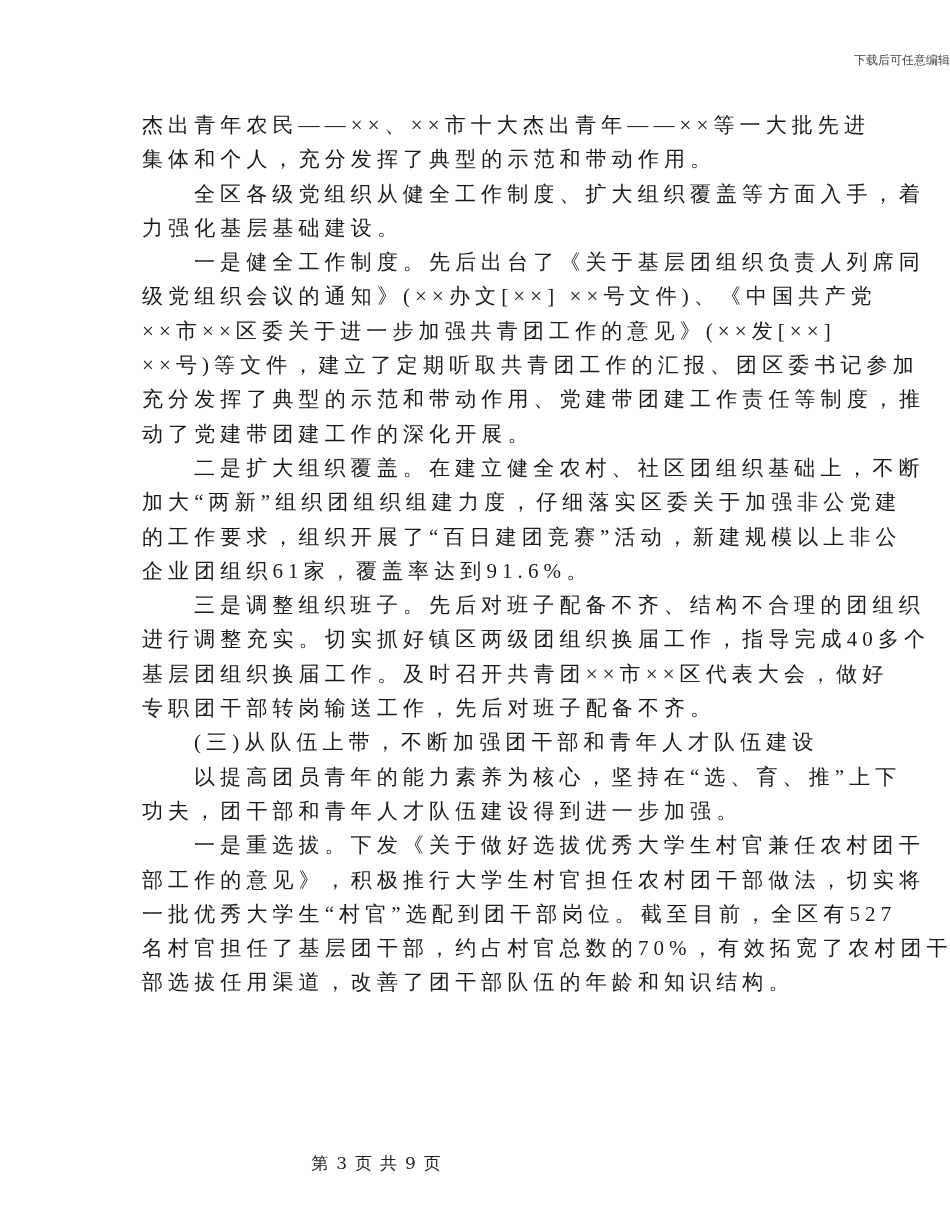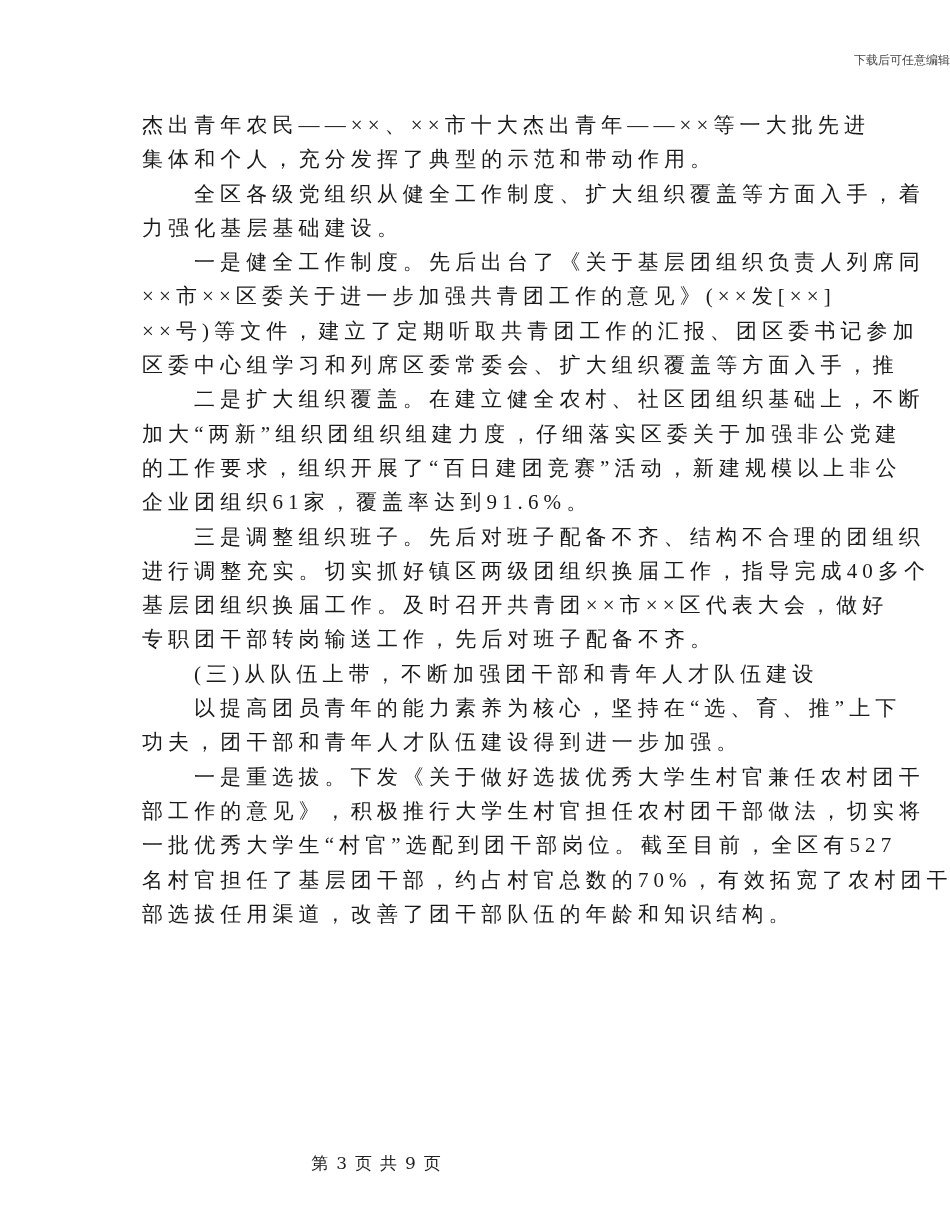--- a/index.html
+++ b/index.html
@@ -19,23 +19,25 @@
 <body>
 
 <div class="header">下载后可任意编辑</div>
 
 <div class="body">
   <div class="line">杰出青年农民——××、××市十大杰出青年——××等一大批先进</div>
   <div class="line">集体和个人，充分发挥了典型的示范和带动作用。</div>
   <div class="line indent">全区各级党组织从健全工作制度、扩大组织覆盖等方面入手，着</div>
   <div class="line">力强化基层基础建设。</div>
   <div class="line indent">一是健全工作制度。先后出台了《关于基层团组织负责人列席同</div>
+  <div class="line">级党组织会议的通知》(××办文[××] ××号文件)、《中国共产党</div>
   <div class="line">××市××区委关于进一步加强共青团工作的意见》(××发[××]</div>
   <div class="line">××号)等文件，建立了定期听取共青团工作的汇报、团区委书记参加</div>
-  <div class="line">区委中心组学习和列席区委常委会、扩大组织覆盖等方面入手，推</div>
+  <div class="line">充分发挥了典型的示范和带动作用、党建带团建工作责任等制度，推</div>
+  <div class="line">动了党建带团建工作的深化开展。</div>
   <div class="line indent">二是扩大组织覆盖。在建立健全农村、社区团组织基础上，不断</div>
   <div class="line">加大“两新”组织团组织组建力度，仔细落实区委关于加强非公党建</div>
   <div class="line">的工作要求，组织开展了“百日建团竞赛”活动，新建规模以上非公</div>
   <div class="line">企业团组织61家，覆盖率达到91.6%。</div>
   <div class="line indent">三是调整组织班子。先后对班子配备不齐、结构不合理的团组织</div>
   <div class="line">进行调整充实。切实抓好镇区两级团组织换届工作，指导完成40多个</div>
   <div class="line">基层团组织换届工作。及时召开共青团××市××区代表大会，做好</div>
   <div class="line">专职团干部转岗输送工作，先后对班子配备不齐。</div>
   <div class="line indent">(三)从队伍上带，不断加强团干部和青年人才队伍建设</div>
   <div class="line indent">以提高团员青年的能力素养为核心，坚持在“选、育、推”上下</div>

